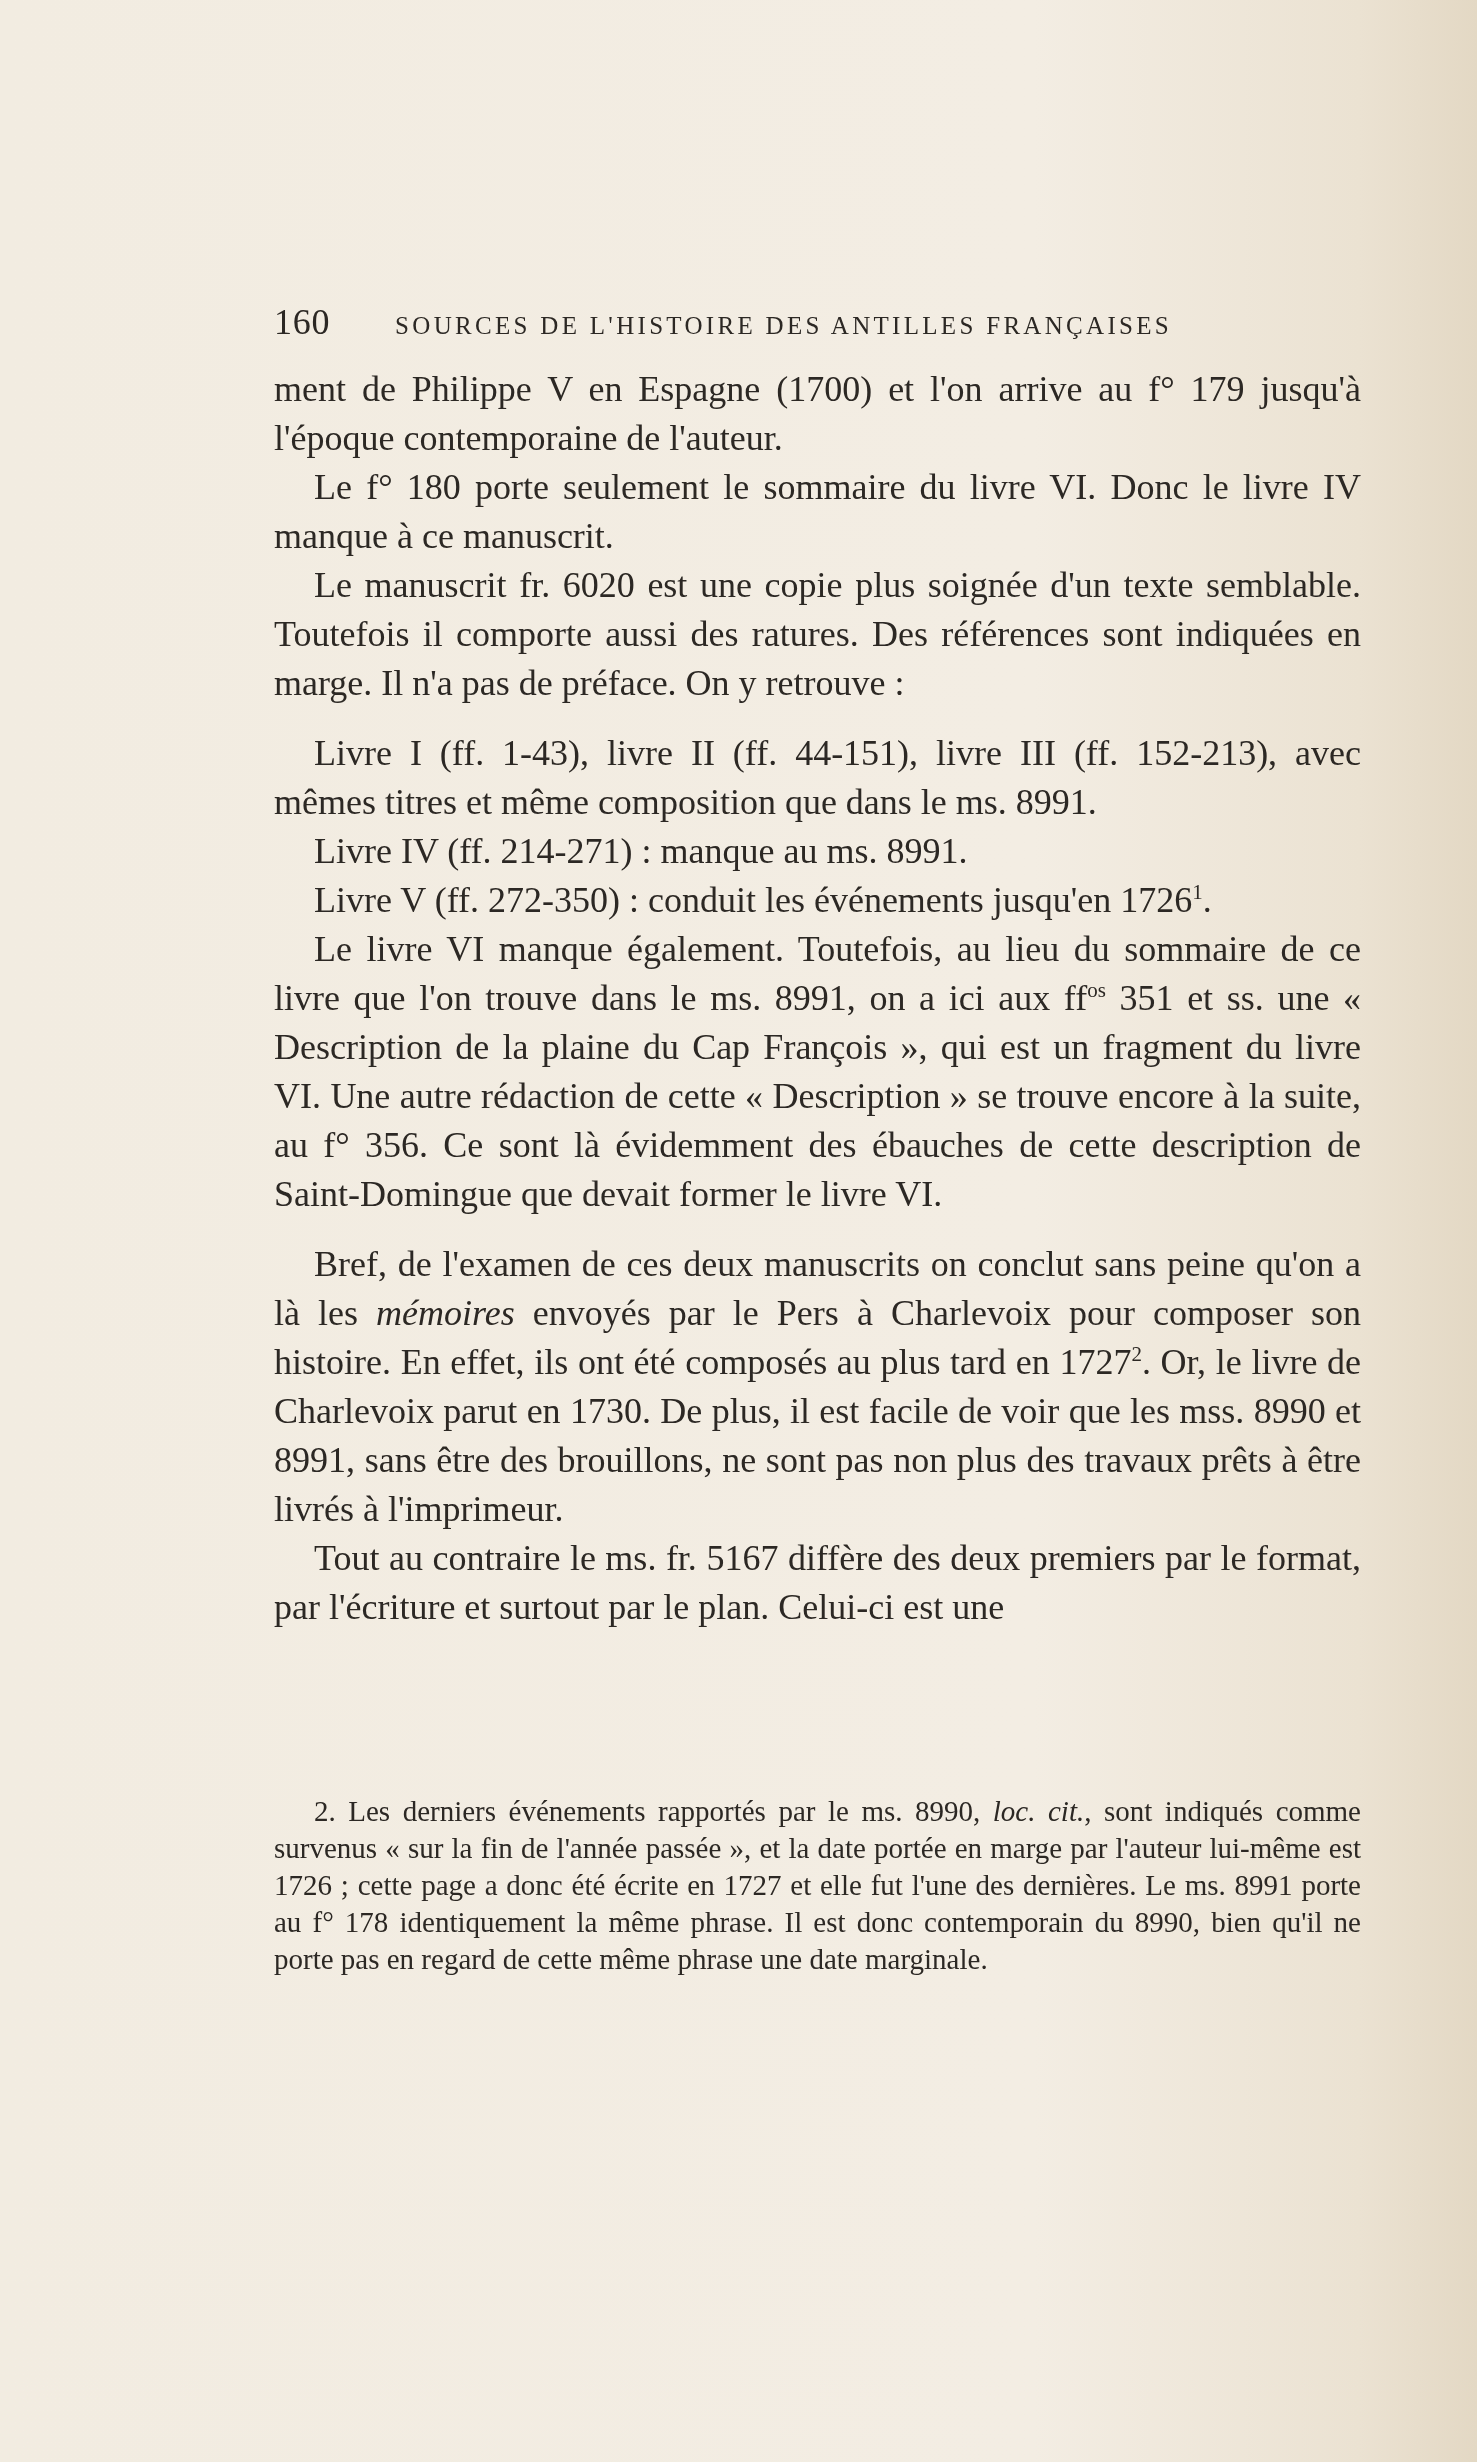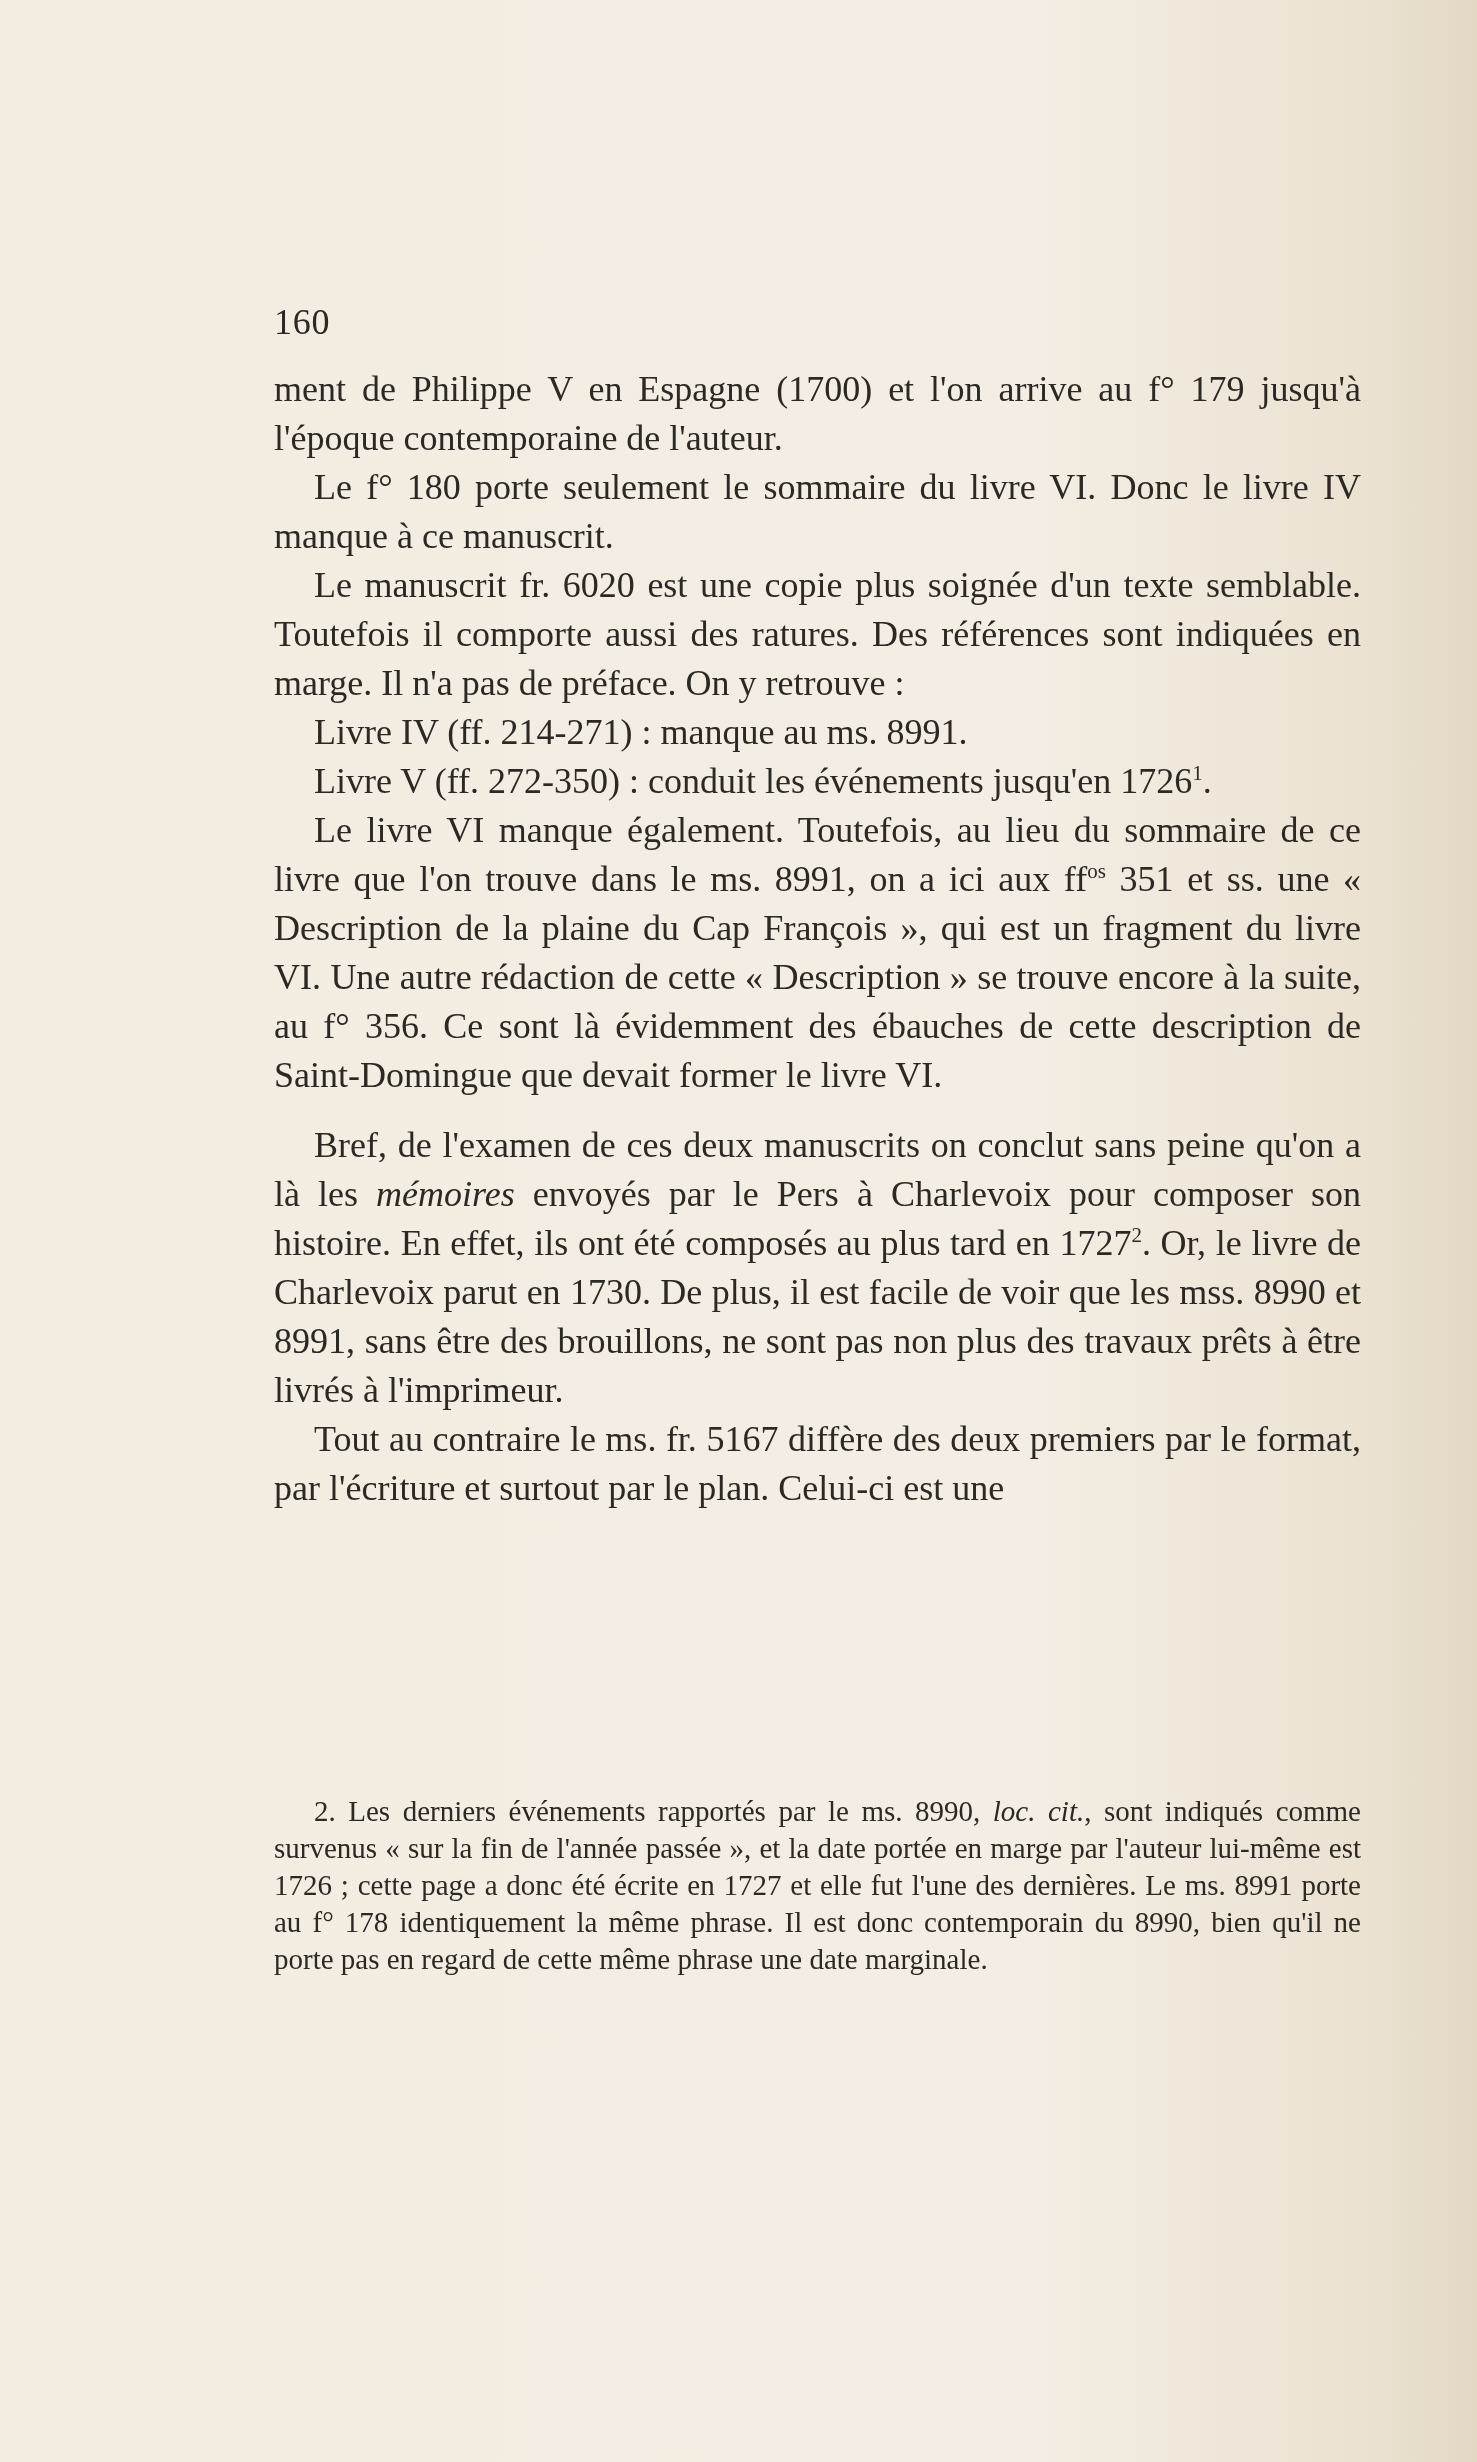--- a/index.html
+++ b/index.html
@@ -38,26 +38,28 @@
   .footnotes p { margin: 0; text-align: justify; text-indent: 40px; }
   em { font-style: italic; }
 </style>
 </head>
 <body>
 
 <div class="page">
 
   <div class="header">
     <span class="page-number">160</span>
+    <span class="running-head">Sources de l'histoire des Antilles françaises</span>
   </div>
 
   <div class="body-text">
     <p>ment de Philippe V en Espagne (1700) et l'on arrive au f° 179 jusqu'à l'époque contemporaine de l'auteur.</p>
     <p class="indent">Le f° 180 porte seulement le sommaire du livre VI. Donc le livre IV manque à ce manuscrit.</p>
     <p class="indent">Le manuscrit fr. 6020 est une copie plus soignée d'un texte semblable. Toutefois il comporte aussi des ratures. Des références sont indiquées en marge. Il n'a pas de préface. On y retrouve :</p>
+    <p class="list gap">Livre I (ff. 1-43), livre II (ff. 44-151), livre III (ff. 152-213), avec mêmes titres et même composition que dans le ms. 8991.</p>
     <p class="list">Livre IV (ff. 214-271) : manque au ms. 8991.</p>
     <p class="list"><span>Livre V (ff. 272-350) : conduit les événements jusqu'en 1726</span><sup>1</sup><span>.</span></p>
     <p class="indent"><span>Le livre VI manque également. Toutefois, au lieu du sommaire de ce livre que l'on trouve dans le ms. 8991, on a ici aux ff</span><sup>os</sup><span> 351 et ss. une « Description de la plaine du Cap François », qui est un fragment du livre VI. Une autre rédaction de cette « Description » se trouve encore à la suite, au f° 356. Ce sont là évidemment des ébauches de cette description de Saint-Domingue que devait former le livre VI.</span></p>
     <p class="indent gap"><span>Bref, de l'examen de ces deux manuscrits on conclut sans peine qu'on a là les </span><em>mémoires</em><span> envoyés par le Pers à Charlevoix pour composer son histoire. En effet, ils ont été composés au plus tard en 1727</span><sup>2</sup><span>. Or, le livre de Charlevoix parut en 1730. De plus, il est facile de voir que les mss. 8990 et 8991, sans être des brouillons, ne sont pas non plus des travaux prêts à être livrés à l'imprimeur.</span></p>
     <p class="indent">Tout au contraire le ms. fr. 5167 diffère des deux premiers par le format, par l'écriture et surtout par le plan. Celui-ci est une</p>
   </div>
 
   <div class="footnotes">
     <p><span>2. Les derniers événements rapportés par le ms. 8990, </span><em>loc. cit.</em><span>, sont indiqués comme survenus « sur la fin de l'année passée », et la date portée en marge par l'auteur lui-même est 1726 ; cette page a donc été écrite en 1727 et elle fut l'une des dernières. Le ms. 8991 porte au f° 178 identiquement la même phrase. Il est donc contemporain du 8990, bien qu'il ne porte pas en regard de cette même phrase une date marginale.</span></p>
   </div>

